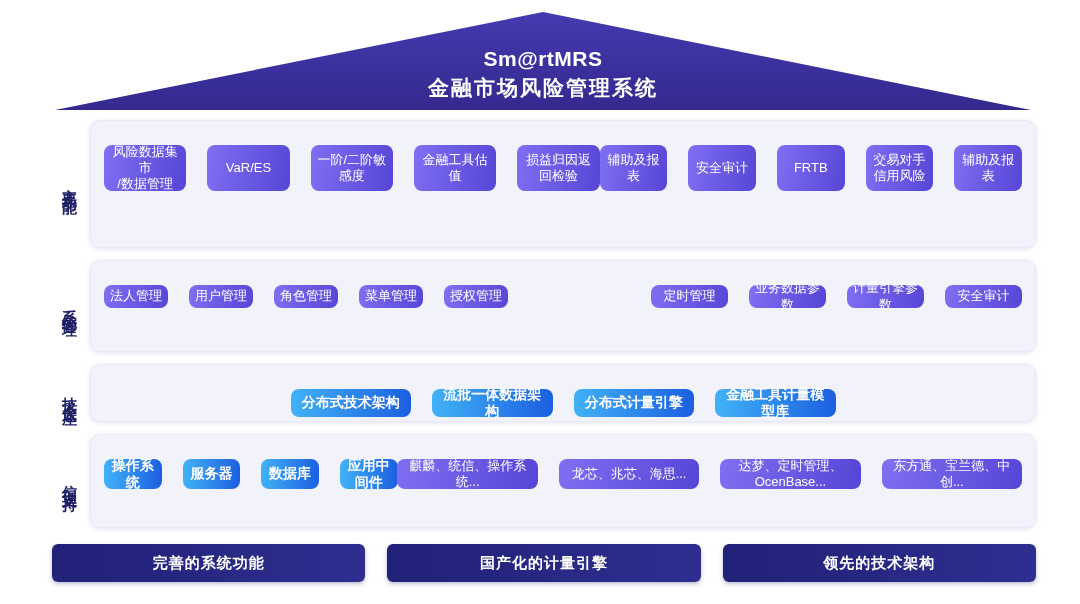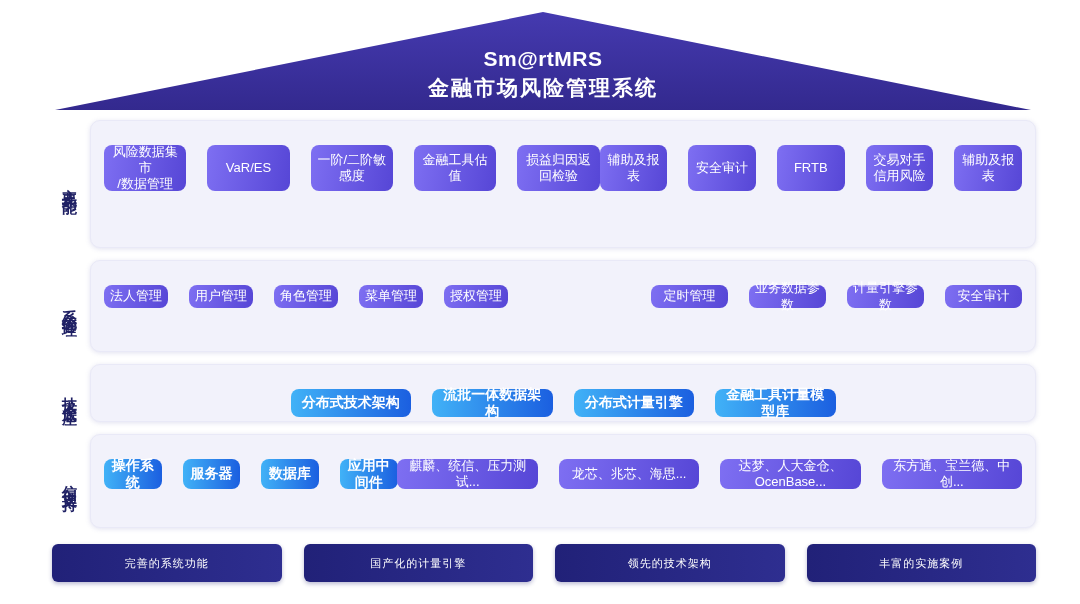--- a/index.html
+++ b/index.html
@@ -58,21 +58,21 @@
   }
   #sec-main .pill { height:46px; }
   #sec-sys  .pill { height:23px; }
   #sec-tech .pill { height:28px; }
   #sec-xc   .pill { height:30px; }
 
   
   .footer { position:absolute; left:52px; top:544px; width:984px; height:38px; display:flex; gap:22px; }
   .footer-btn {
     flex:1; display:flex; align-items:center; justify-content:center;
-    color:#fff; font-weight:normal; font-size:11px; letter-spacing:1px;
+    color:#fff; font-weight:bold; font-size:15px; letter-spacing:1px;
     border-radius:6px;
     background:linear-gradient(90deg, var(--footer-navy-1,#212178), var(--footer-navy-2,#2e2e90));
     box-shadow:0 2px 4px rgba(30,30,110,.3);
   }
 </style>
 </head>
 <body>
 
 <div class="page">
 
@@ -136,28 +136,27 @@
   <div class="sec" id="sec-xc">
     <div class="side-label">信创支持</div>
     <div class="panel">
       <div class="pill-row">
         <div class="pill blue">操作系统</div>
         <div class="pill blue">服务器</div>
         <div class="pill blue">数据库</div>
         <div class="pill blue">应用中间件</div>
       </div>
       <div class="pill-row">
-        <div class="pill purple">麒麟、统信、压力测试...</div>
+        <div class="pill purple">麒麟、统信、操作系统...</div>
         <div class="pill purple">龙芯、兆芯、海思...</div>
-        <div class="pill purple">达梦、人大金仓、OcenBase...</div>
+        <div class="pill purple">达梦、定时管理、OcenBase...</div>
         <div class="pill purple">东方通、宝兰德、中创...</div>
       </div>
     </div>
   </div>
 
   <div class="footer">
     <div class="footer-btn">完善的系统功能</div>
     <div class="footer-btn">国产化的计量引擎</div>
     <div class="footer-btn">领先的技术架构</div>
-    <div class="footer-btn">丰富的实施案例</div>
   </div>
 
 </div>
 
 </body></html>

